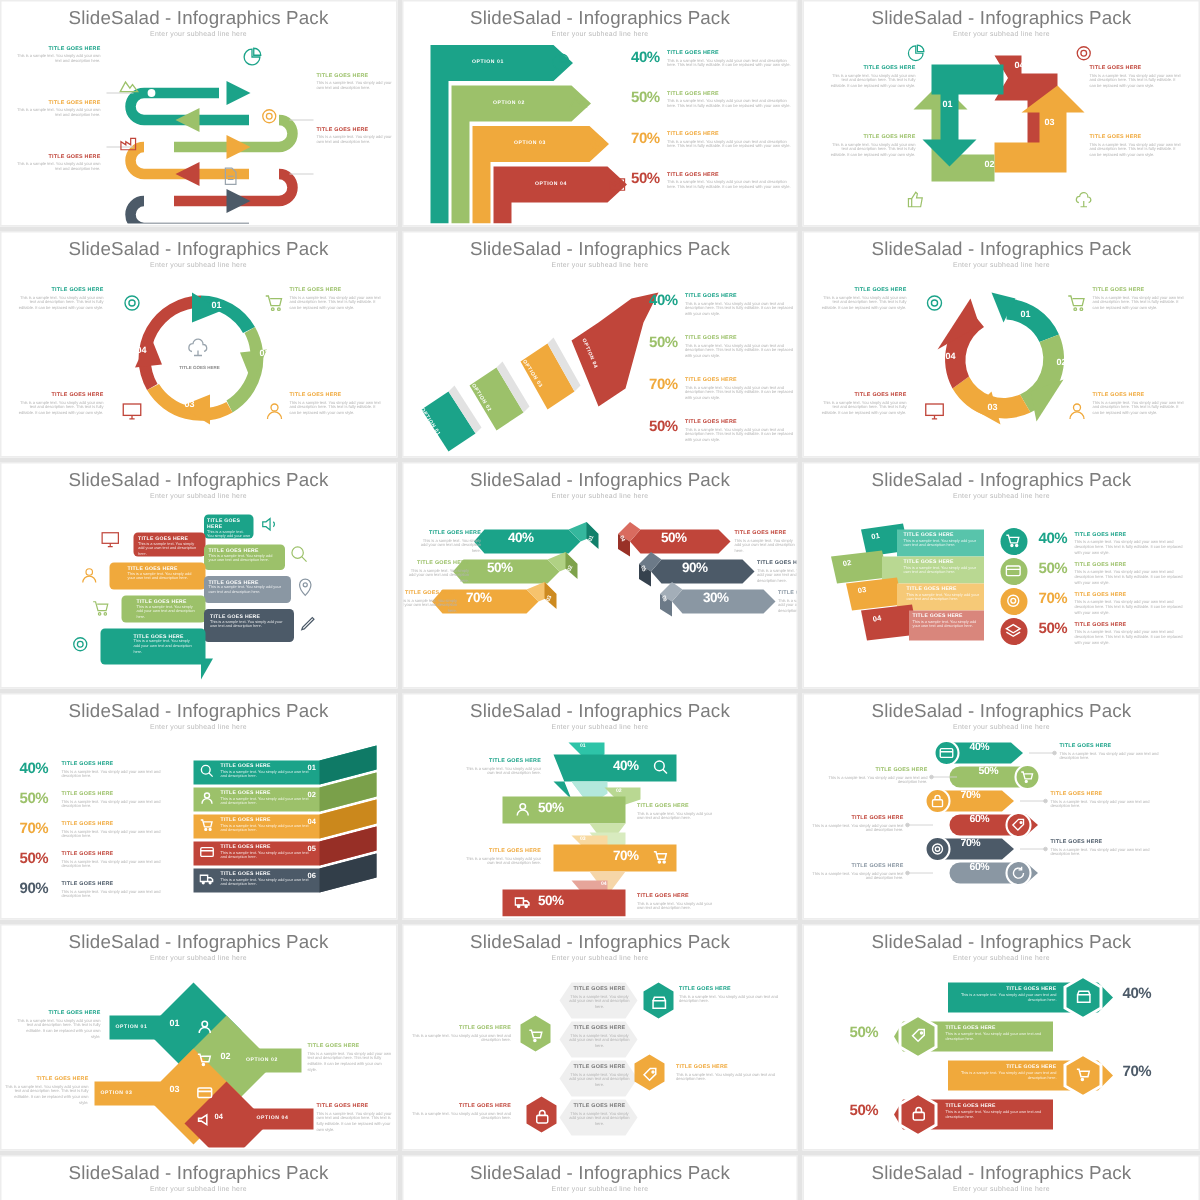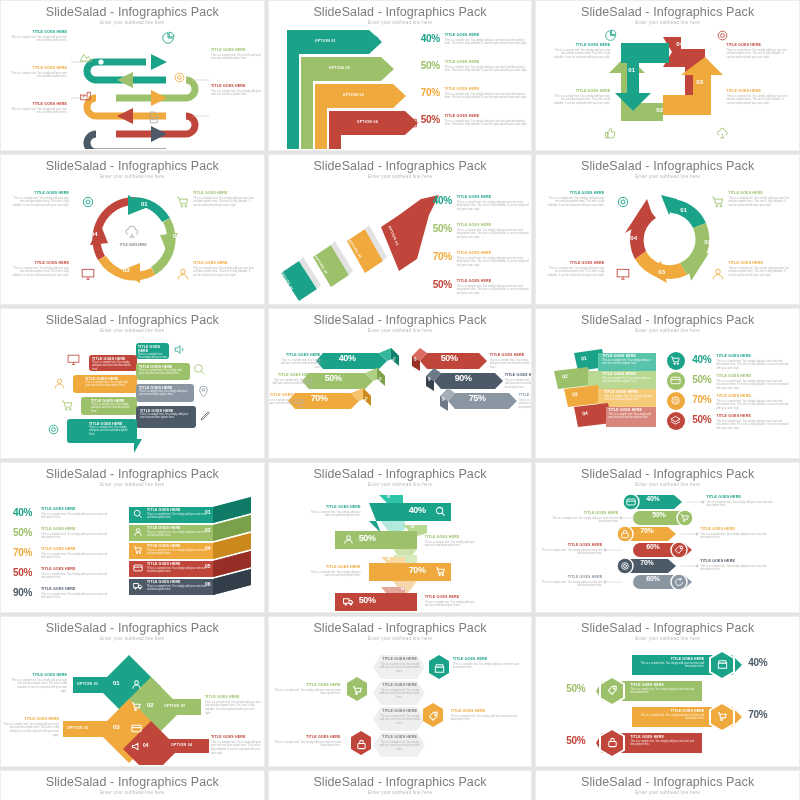--- a/index.html
+++ b/index.html
@@ -565,21 +565,21 @@
         <polygon points="157,41 157,51 165,56 165,46" fill="#36424e"></polygon>
         <polygon points="186,58 240,58 248,66 240,74 186,74 179,66" fill="#8a97a3"></polygon>
         <polygon points="179,66 171,61 179,53 186,58" fill="#a3aeb8"></polygon>
         <polygon points="171,61 171,71 179,76 179,66" fill="#6c7a88"></polygon>
       </svg>
       <div class="pct" style="position:absolute;left:70px;top:18px;color:#fff;font-size:9px;">40%</div>
       <div class="pct" style="position:absolute;left:56px;top:38px;color:#fff;font-size:9px;">50%</div>
       <div class="pct" style="position:absolute;left:42px;top:58px;color:#fff;font-size:9px;">70%</div>
       <div class="pct" style="position:absolute;left:172px;top:18px;color:#fff;font-size:9px;">50%</div>
       <div class="pct" style="position:absolute;left:186px;top:38px;color:#fff;font-size:9px;">90%</div>
-      <div class="pct" style="position:absolute;left:200px;top:58px;color:#fff;font-size:9px;">75%</div>
+      <div class="pct" style="position:absolute;left:200px;top:58px;color:#fff;font-size:9px;">30%</div>
       <div style="position:absolute;left:123px;top:22px;font-size:3.6px;color:#fff;font-weight:bold;transform:rotate(-70deg);">01</div>
       <div style="position:absolute;left:109px;top:42px;font-size:3.6px;color:#fff;font-weight:bold;transform:rotate(-70deg);">02</div>
       <div style="position:absolute;left:95px;top:62px;font-size:3.6px;color:#fff;font-weight:bold;transform:rotate(-70deg);">03</div>
       <div style="position:absolute;left:144px;top:22px;font-size:3.6px;color:#fff;font-weight:bold;transform:rotate(70deg);">04</div>
       <div style="position:absolute;left:158px;top:42px;font-size:3.6px;color:#fff;font-weight:bold;transform:rotate(70deg);">05</div>
       <div style="position:absolute;left:172px;top:62px;font-size:3.6px;color:#fff;font-weight:bold;transform:rotate(70deg);">06</div>
 
       <div class="tb r" style="left:10px;top:18px;width:42px;">
         <div class="h" style="color:#1ba389;">TITLE GOES HERE</div>
         <div class="p">This is a sample text. You simply add your own text and description here.</div>

